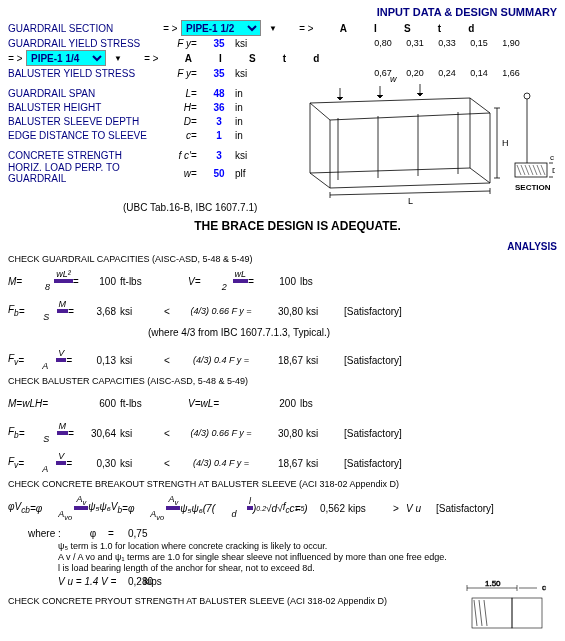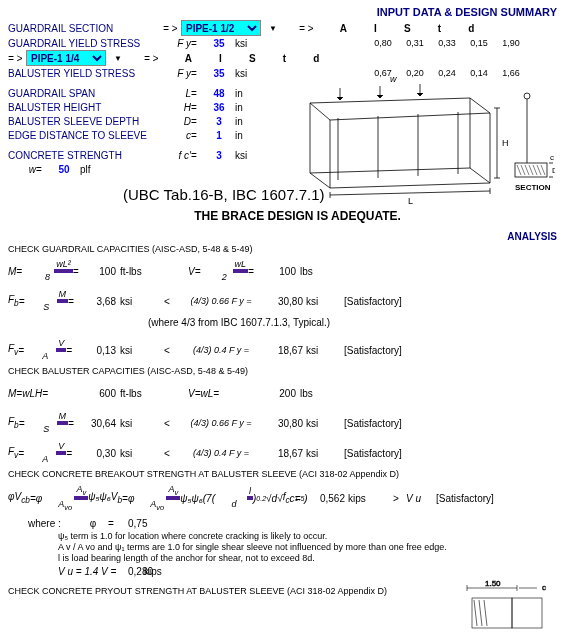--- a/index.html
+++ b/index.html
@@ -29,21 +29,21 @@
   .lt { width: 18px; text-align: center; }
   .mid { width: 90px; font-style: italic; text-align: center; font-size: 9px; }
   .rv2 { width: 40px; text-align: right; padding-right: 3px; }
   .sat { width: 80px; }
   .note { font-size: 10px; margin-left: 140px; margin-top: 1px; margin-bottom: 8px; }
   .note2 { font-size: 9px; margin: 1px 0 1px 50px; }
   .diagram { position: absolute; top: 68px; left: 290px; width: 265px; height: 140px; }
   .diagram2 { position: absolute; bottom: 8px; right: 8px; width: 100px; height: 55px; }
   .concrete-row { display: flex; align-items: center; min-height: 32px; margin: 2px 0; }
   .concrete-formula { width: 280px; font-style: italic; font-size: 10px; display: flex; align-items: center; text-align: center; }
-  .ubc { font-size: 15px; margin-left: 115px; margin-top: 10px; }
+  .ubc { font-size: 10px; margin-left: 115px; margin-top: 18px; }
 </style>
 </head>
 <body>
 
 <div class="header">INPUT DATA &amp; DESIGN SUMMARY</div>
 
 <div class="row">
   <span class="lbl">GUARDRAIL SECTION</span>
   <span class="arrow">= &gt;</span>
   <select><option>PIPE-1 1/2</option></select>
@@ -138,20 +138,21 @@
 <div style="height:6px;"></div>
 
 <div class="row">
     <span class="lbl">CONCRETE STRENGTH</span>
     <span class="sym">f c'</span>
     <span class="eq">=</span>
     <span class="val">3</span>
     <span class="unit">ksi</span>
   </div>
 <div class="row">
+    <span class="lbl">HORIZ. LOAD PERP. TO GUARDRAIL</span>
     <span class="sym">w</span>
     <span class="eq">=</span>
     <span class="val">50</span>
     <span class="unit">plf</span>
   </div>
 <div class="ubc">(UBC Tab.16-B, IBC 1607.7.1)</div>
 
 <div class="adequate">THE BRACE DESIGN IS ADEQUATE.</div>
 
 <div class="diagram">

